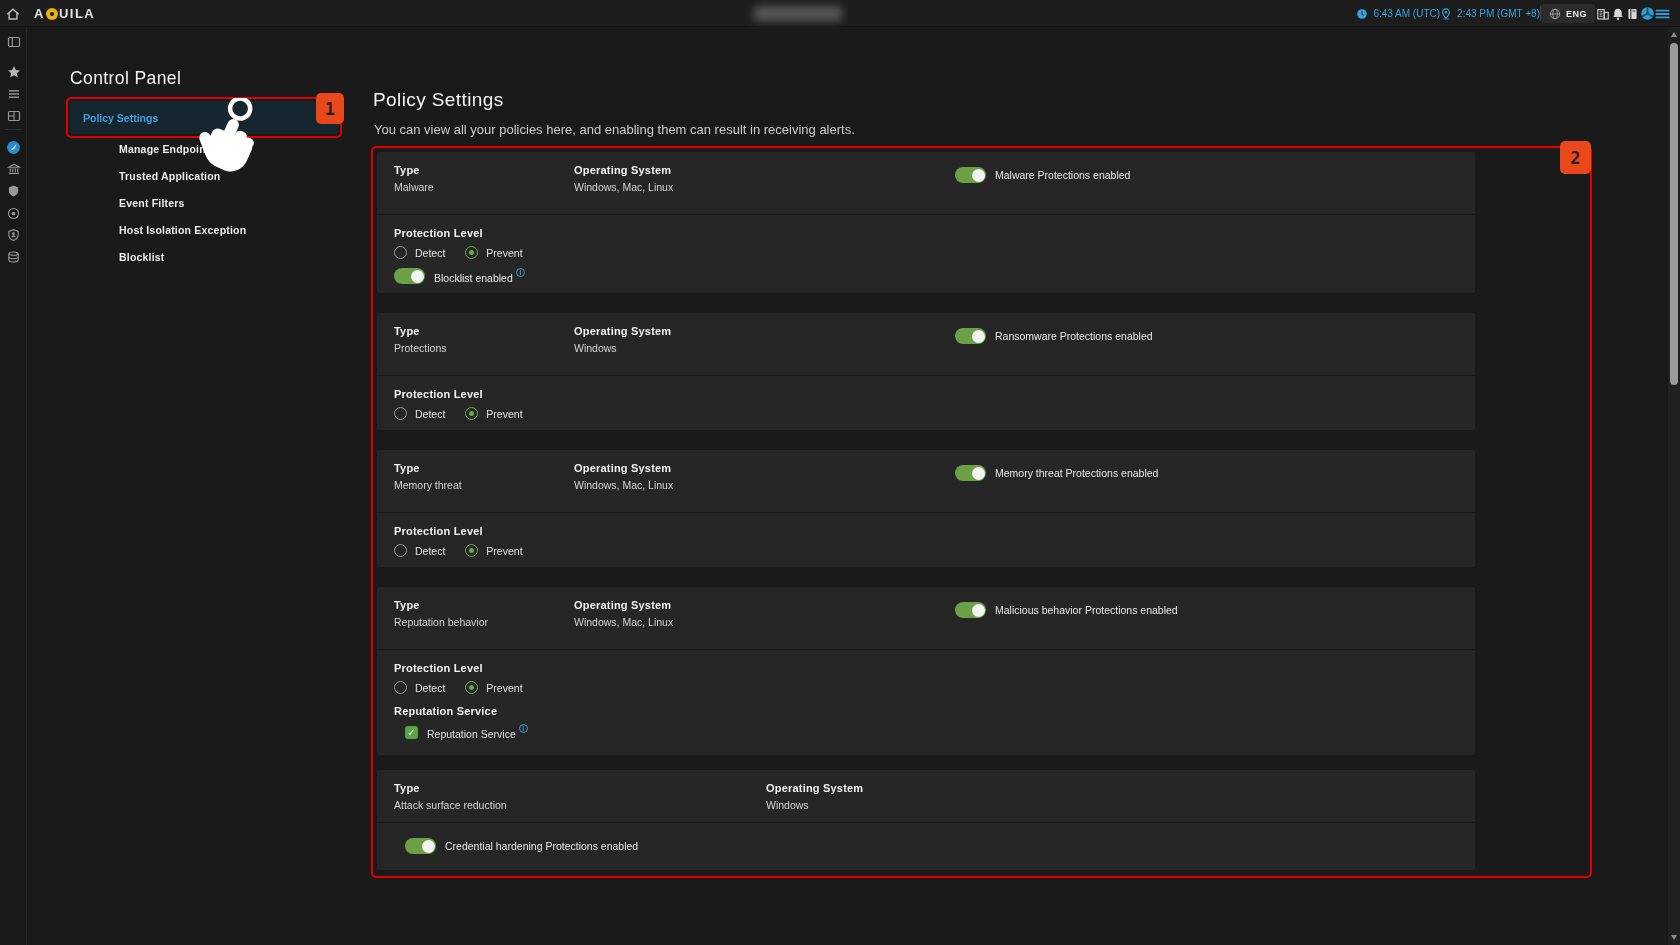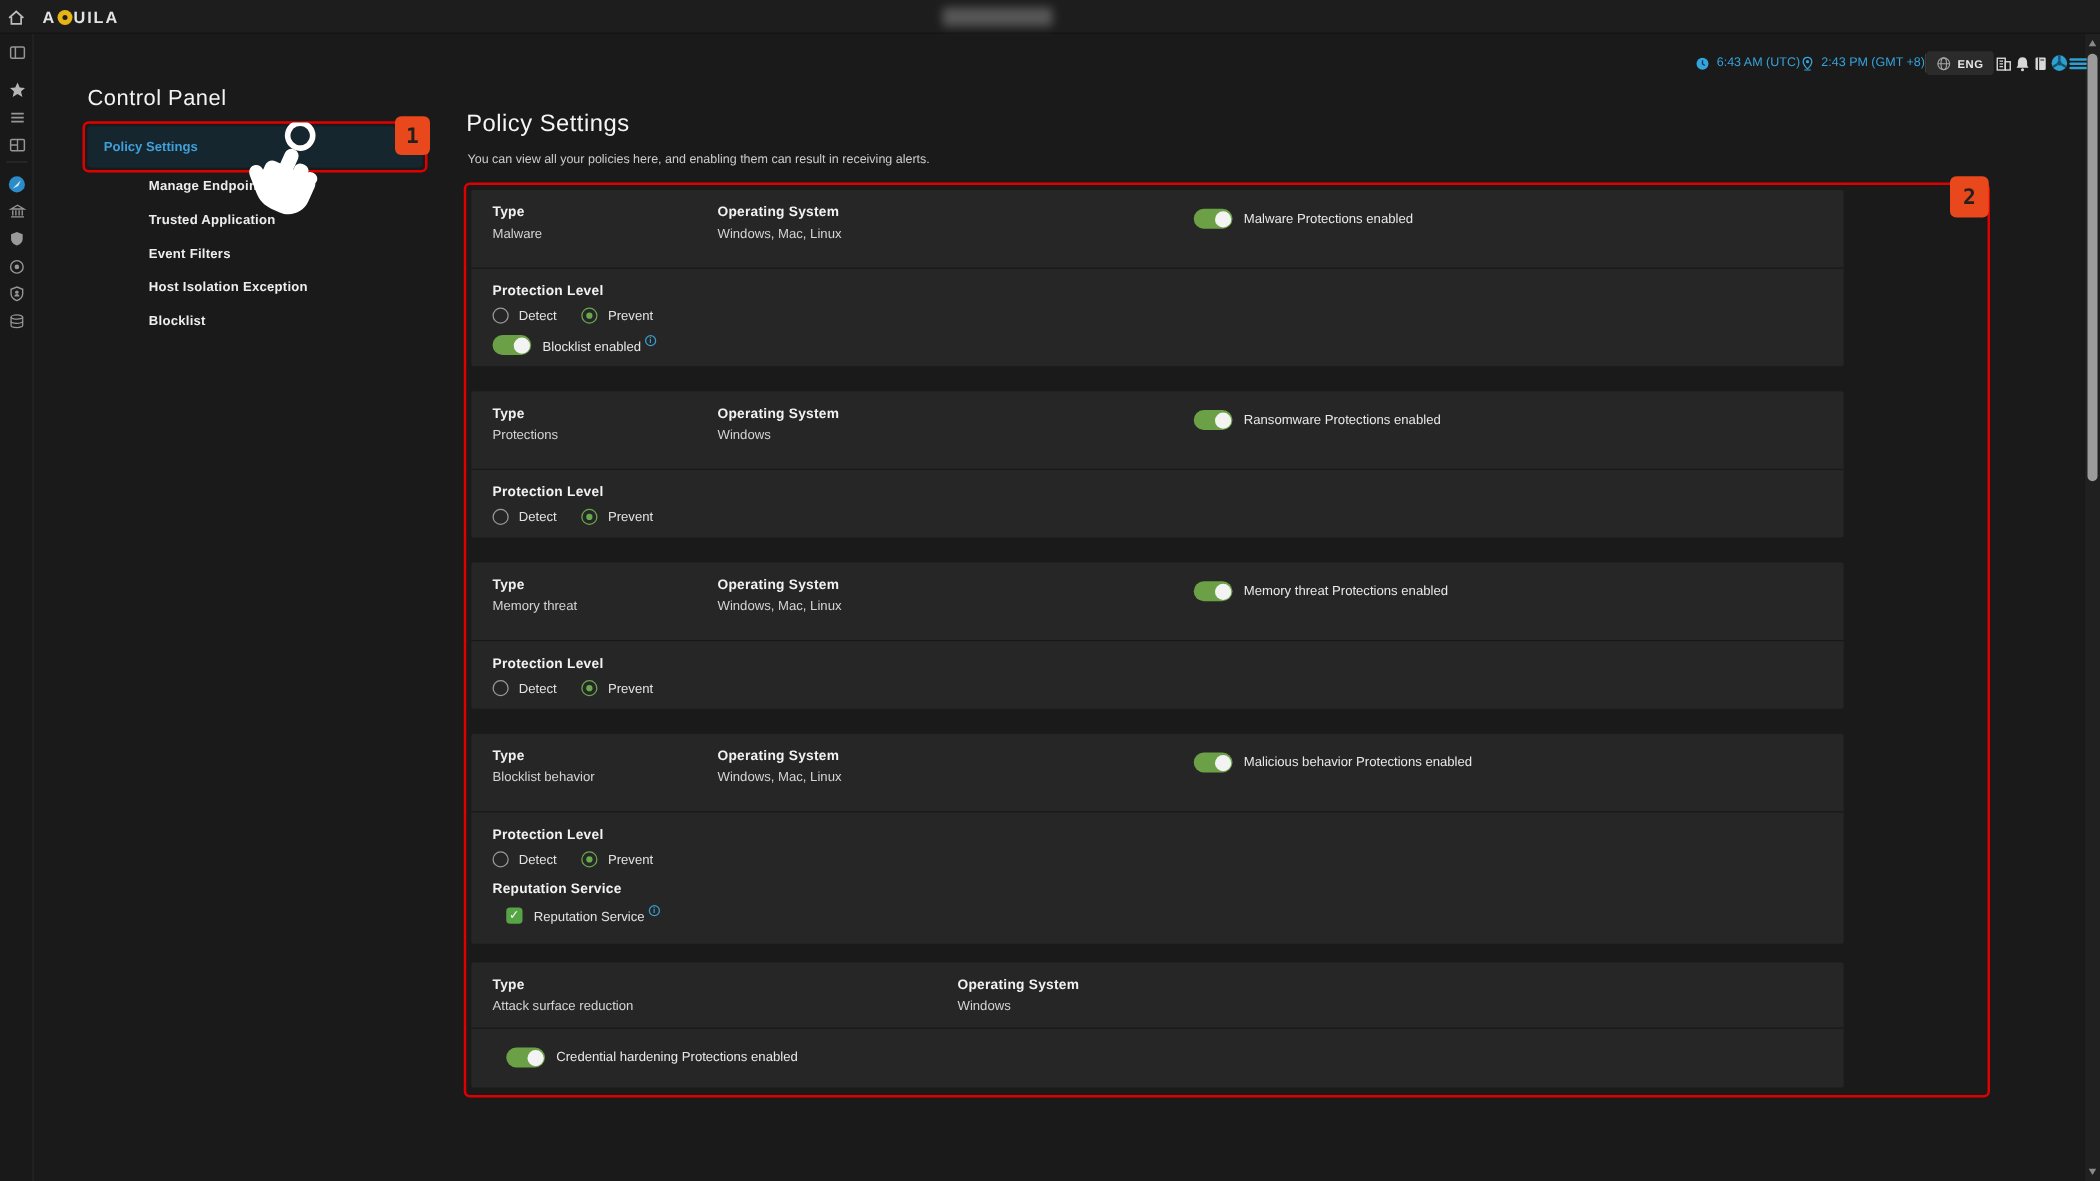--- a/index.html
+++ b/index.html
@@ -17,21 +17,21 @@
   .home-btn { position:absolute; left:5px; top:6px; width:16px; height:16px; }
   .logo { position:absolute; left:34px; top:6px; display:flex; align-items:center;
     font-size:13px; font-weight:bold; letter-spacing:1.5px; color:#e3e3e3; }
   .logo .qdot { display:inline-block; width:12px; height:12px; border-radius:50%;
     background:#E7B416; margin:0 1px; position:relative; }
   .logo .qdot::after { content:""; position:absolute; left:4px; top:4px; width:4px; height:4px;
     border-radius:50%; background:#1d1d1d; }
   .redacted { position:absolute; left:754px; top:6px; width:88px; height:15px;
     background:#6a6a6a; border-radius:2px; filter:blur(4px); opacity:.75; }
   .topbar-right { position:absolute; right:10px; top:0; height:27px;
-    display:flex; align-items:center; gap:0;margin-top:37px; }
+    display:flex; align-items:center; gap:0; }
   .timechip { display:flex; align-items:center; gap:5px; color:#35A3DC; font-size:10px; white-space:nowrap; }
   .vdivider { width:1px; height:15px; background:#3d3d3d; }
   .engchip { display:flex; align-items:center; gap:5px; background:#2b2b2b; border-radius:3px;
     height:19px; padding:0 8px; }
   .engchip span { font-size:9px; font-weight:bold; color:#eaeaea; letter-spacing:.5px; }
   .tb-icon { width:15px; height:15px; display:flex; align-items:center; justify-content:center; }
 
   
   .rail { position:absolute; left:0; top:27px; width:27px; bottom:0;
     background:#191919; border-right:1px solid #262626; z-index:20; }
@@ -45,21 +45,21 @@
   .cp-title { position:absolute; left:70px; top:68px; font-size:17.5px; font-weight:400;
     color:#f3f3f3; letter-spacing:.4px; }
   .nav-item-active { position:absolute; left:70px; top:101px; width:268px; height:33px;
     background:#16262f; border-radius:3px; display:flex; align-items:center;
     padding-left:13px; font-size:10.5px; font-weight:600; color:#3F9FD8; cursor:pointer; }
   .nav-item { position:absolute; left:81px; font-size:10.5px; font-weight:600;
     color:#ededed; cursor:pointer; letter-spacing:.2px;padding-left:38px; }
 
   .page-title { position:absolute; left:373px; top:89px; font-size:19px; font-weight:400;
     color:#f5f5f5; letter-spacing:.4px; }
-  .page-sub { position:absolute; left:374px; top:122px; font-size:10px; color:#cccccc; }
+  .page-sub { position:absolute; left:374px; top:122px; font-size:13px; color:#cccccc; }
 
   
   .card { position:absolute; left:377px; width:1098px; background:#262626; border-radius:2px; }
   .card > div, .card > span { position:absolute; }
   .divider { left:0; right:0; height:1px; background:#191919; }
   .flabel { font-size:11px; font-weight:bold; color:#f2f2f2; letter-spacing:.2px; white-space:nowrap; }
   .fvalue { font-size:10.5px; color:#d4d4d4; white-space:nowrap; }
 
   .toggle-row { display:flex; align-items:center; white-space:nowrap; }
   .toggle { width:31px; height:16px; border-radius:9px; background:#6BA047;
@@ -335,21 +335,21 @@
     <span class="radio"></span>
       <span class="rlabel">Detect</span>
     <span class="radio sel"></span>
       <span class="rlabel">Prevent</span>
   </div>
 </div>
 
 <div class="card" style="top:587px;height:168px">
   <div class="divider" style="top:62px"></div>
   <div class="flabel" style="left:17px;top:12px">Type</div>
-  <div class="fvalue" style="left:17px;top:29px">Blocklist behavior</div>
+  <div class="fvalue" style="left:17px;top:29px">Reputation behavior</div>
   <div class="flabel" style="left:197px;top:12px">Operating System</div>
   <div class="fvalue" style="left:197px;top:29px">Windows, Mac, Linux</div>
   <div class="toggle-row" style="left:578px;top:15px">
     <span class="toggle">
         <span class="knob"></span>
       </span>
     <span class="tlabel">Malicious behavior Protections enabled</span>
   </div>
   <div class="flabel" style="left:17px;top:75px">Protection Level</div>
   <div class="radio-row" style="left:17px;top:94px">

